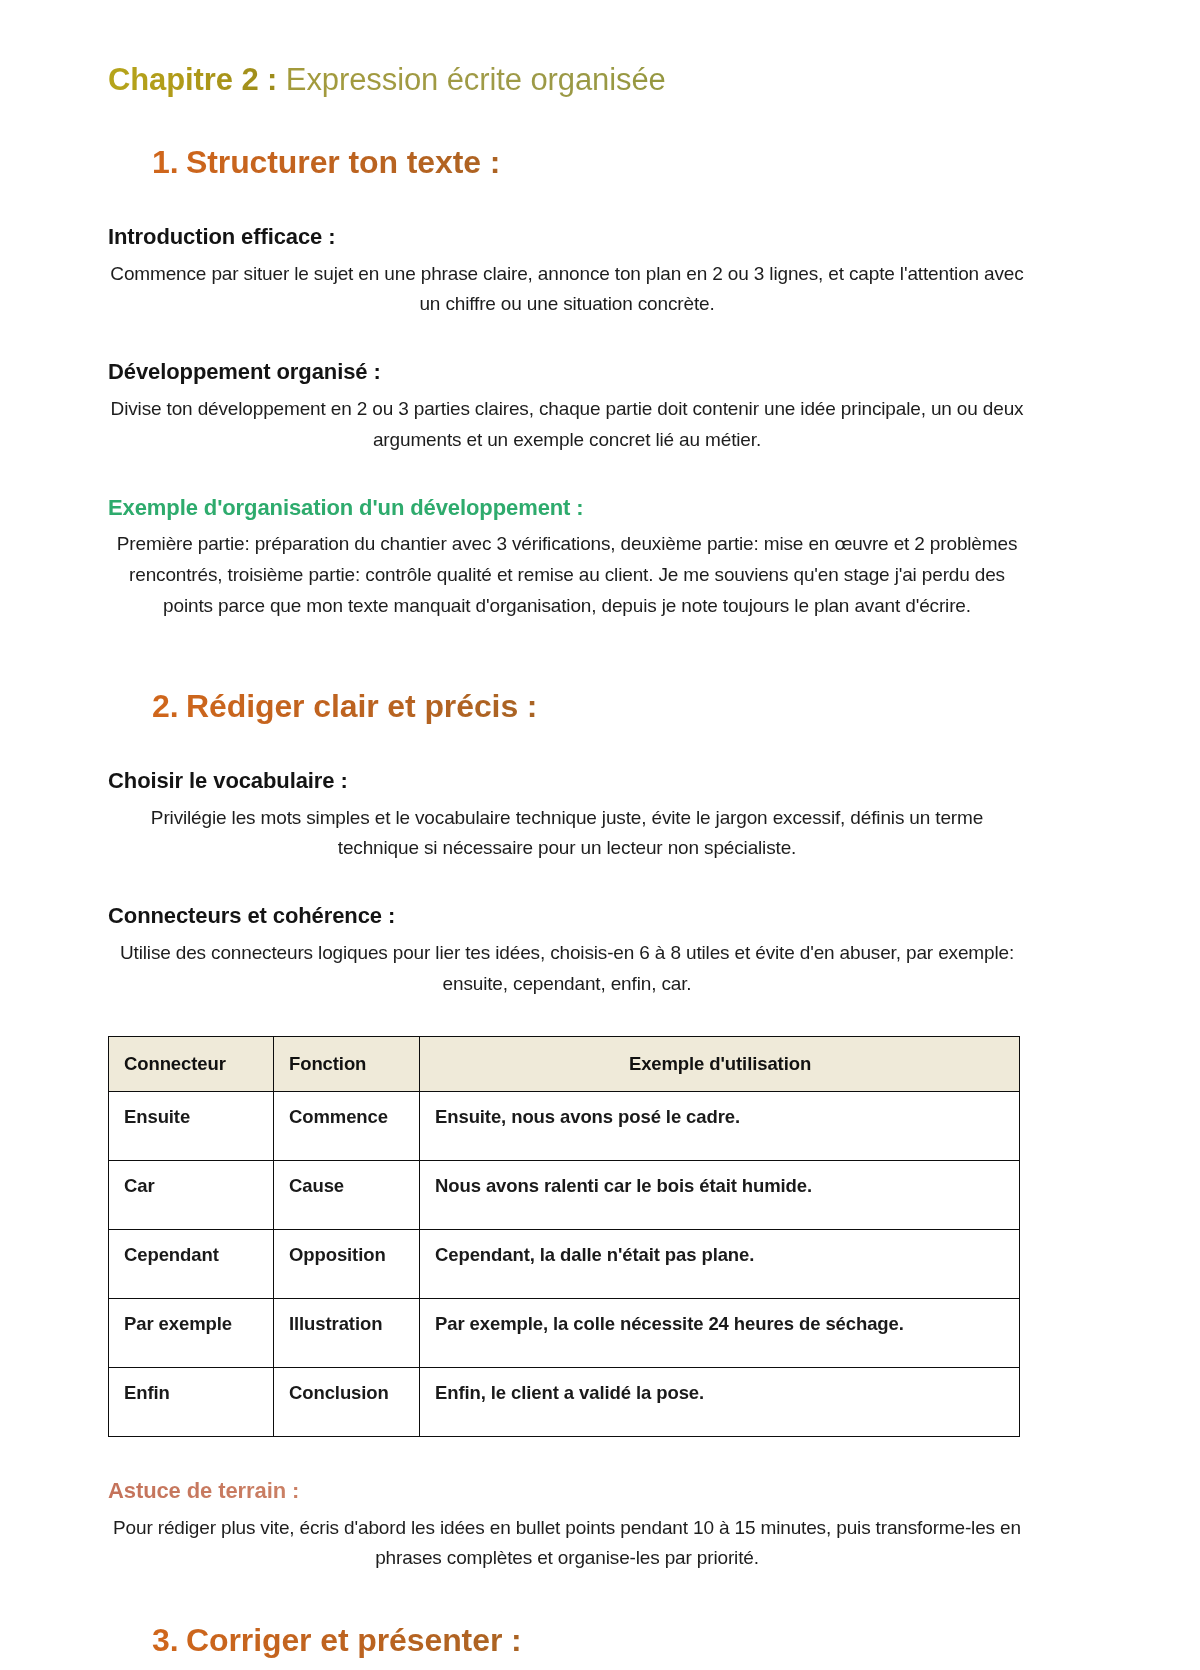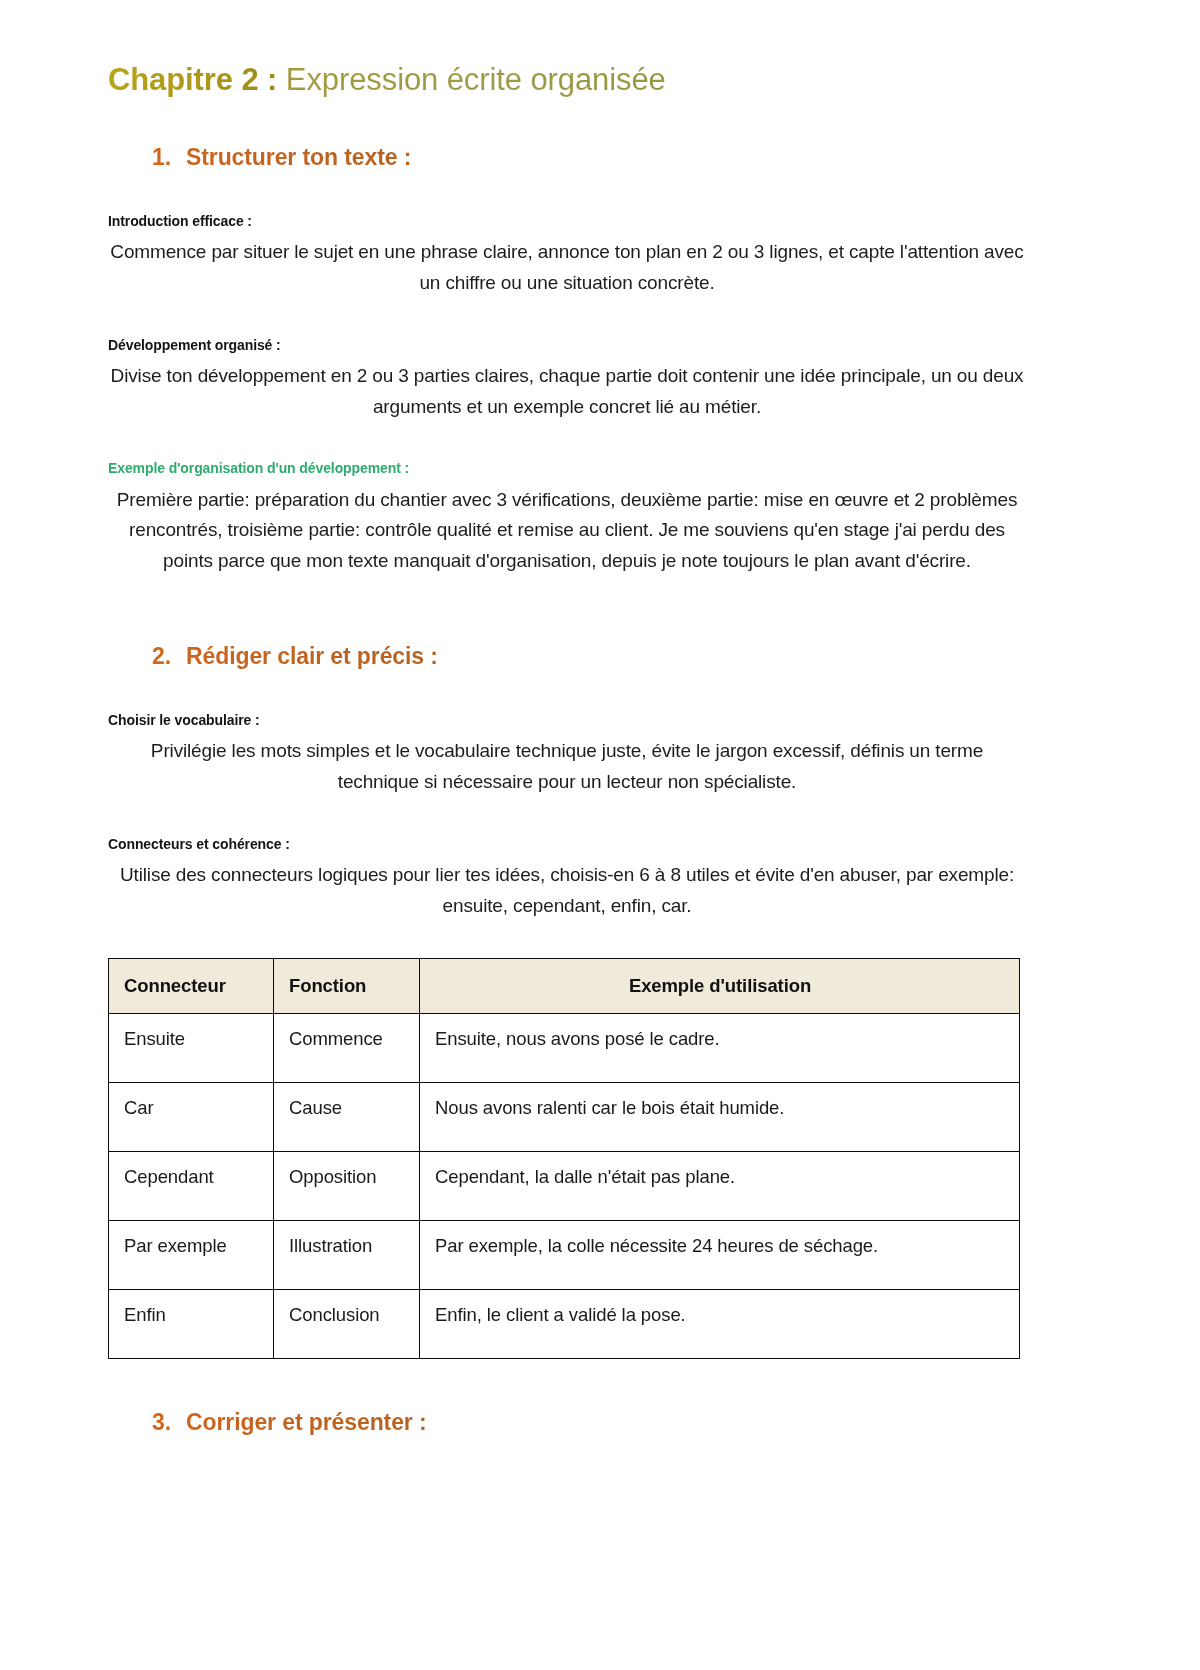--- a/index.html
+++ b/index.html
@@ -48,21 +48,21 @@
     font-weight: 400;
     background-image: linear-gradient(100deg, #a39a3a 0%, #9e9a48 60%, #95973f 100%);
     -webkit-background-clip: text;
     background-clip: text;
     color: transparent;
     -webkit-text-fill-color: transparent;
   }
 
   
   .section-heading {
-    font-size: 23px;
+    font-size: 32px;
     font-weight: 700;
     letter-spacing: -0.1px;
     margin: 0 0 40px 0;
     padding-left: 44px;
     background-image: linear-gradient(96deg, #d4671a 0%, #c1631f 22%, #9a6326 60%, #7b5a2c 100%);
     -webkit-background-clip: text;
     background-clip: text;
     color: transparent;
     -webkit-text-fill-color: transparent;
     white-space: nowrap;
@@ -72,21 +72,21 @@
     min-width: 34px;
   }
 
   
   .block {
     margin: 0 0 36px 0;
   }
   .block.tight {
   }
   .sub-heading {
-    font-size: 14px;
+    font-size: 22px;
     font-weight: 700;
     color: #141414;
     letter-spacing: -0.1px;
     margin: 0 0 6px 0;
     line-height: 1.45;
   }
   .sub-heading.green {
     color: #2eab6d;
   }
   .sub-heading.accent-tip {
@@ -133,21 +133,21 @@
     font-weight: 700;
     color: #111111;
     padding-top: 16px;
     padding-bottom: 16px;
   }
   table.connector-table thead th.center {
     text-align: center;
   }
   table.connector-table tbody td {
     background: #ffffff;
-    font-weight: 400;
+    font-weight: 700;
     color: #1a1a1a;
   }
   table.connector-table col.c1 { width: 165px; }
   table.connector-table col.c2 { width: 146px; }
   table.connector-table col.c3 { width: auto; }
 </style>
 </head>
 <body>
 
 <div class="page">
@@ -229,20 +229,24 @@
           </tr>
           <tr>
             <td>Enfin</td>
             <td>Conclusion</td>
             <td>Enfin, le client a validé la pose.</td>
           </tr>
         </tbody>
       </table>
     </div>
 
+    <div class="block">
+      <div class="sub-heading accent-tip">Astuce de terrain :</div>
+      <p class="body-text">Pour rédiger plus vite, écris d'abord les idées en bullet points pendant 10 à 15 minutes, puis transforme-les en phrases complètes et organise-les par priorité.</p>
+    </div>
 
     <div class="gap-small"></div>
 
     <h2 class="section-heading">
       <span class="num">3.</span><span>Corriger et présenter :</span>
     </h2>
 
   </div>
 </div>
 

